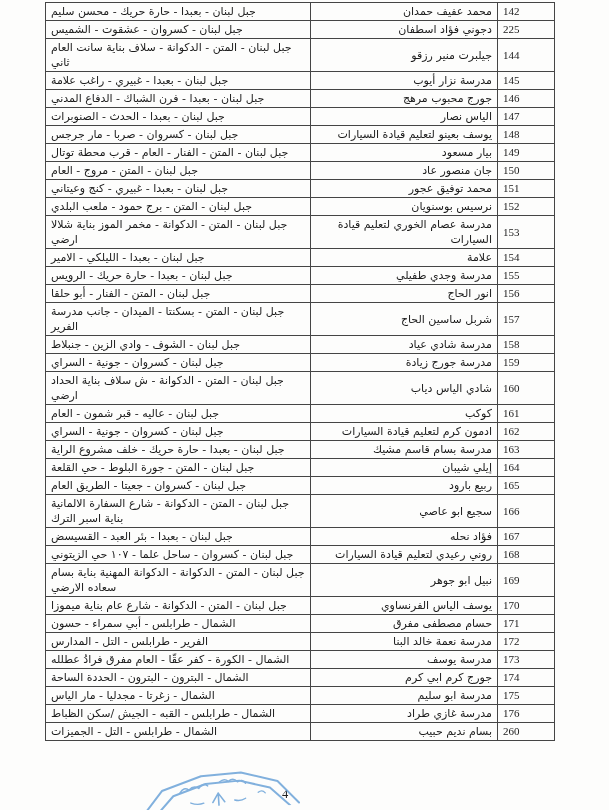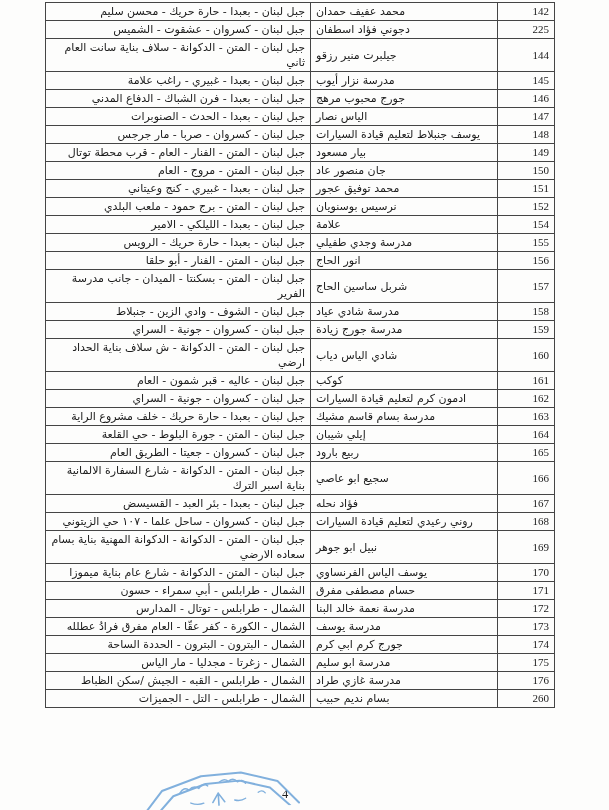--- a/index.html
+++ b/index.html
@@ -20,28 +20,28 @@
   table.roster td{
     border:1px solid #454545;
     color:#1b1b1b;
     font-size:11px;
     line-height:15px;
     padding:1px 5px;
     vertical-align:middle;
     overflow:hidden;
   }
   td.col-num{
-    text-align:right;
+    text-align:left;
     font-family:"Liberation Serif",serif;
     font-size:13px;
     color:#222;
     direction:ltr;
   }
-  td.col-name{text-align:left;}
-  td.col-addr{text-align:right;}
+  td.col-name{text-align:right;}
+  td.col-addr{text-align:left;}
   .page-number{
     position:absolute;
     top:787px;left:270px;
     width:30px;text-align:center;
     font-family:"Liberation Serif",serif;
     font-size:12.5px;color:#222;
   }
   .stamp{
     position:absolute;
     top:771px;left:140px;
@@ -92,21 +92,21 @@
         </tr>
 
         <tr>
           <td class="col-num">147</td>
           <td class="col-name">الياس نصار</td>
           <td class="col-addr">جبل لبنان - بعبدا - الحدث - الصنوبرات</td>
         </tr>
 
         <tr>
           <td class="col-num">148</td>
-          <td class="col-name">يوسف جنبلاط لتعليم قيادة السيارات</td>
+          <td class="col-name">يوسف بعينو لتعليم قيادة السيارات</td>
           <td class="col-addr">جبل لبنان - كسروان - صربا - مار جرجس</td>
         </tr>
 
         <tr>
           <td class="col-num">149</td>
           <td class="col-name">بيار مسعود</td>
           <td class="col-addr">جبل لبنان - المتن - الفنار - العام - قرب محطة توتال</td>
         </tr>
 
         <tr>
@@ -120,20 +120,25 @@
           <td class="col-name">محمد توفيق عجور</td>
           <td class="col-addr">جبل لبنان - بعبدا - غبيري - كنج وعيتاني</td>
         </tr>
 
         <tr>
           <td class="col-num">152</td>
           <td class="col-name">نرسيس بوسنويان</td>
           <td class="col-addr">جبل لبنان - المتن - برج حمود - ملعب البلدي</td>
         </tr>
 
+        <tr>
+          <td class="col-num">153</td>
+          <td class="col-name">مدرسة عصام الخوري لتعليم قيادة السيارات</td>
+          <td class="col-addr">جبل لبنان - المتن - الدكوانة - مخمر الموز بناية شلالا ارضي</td>
+        </tr>
 
         <tr>
           <td class="col-num">154</td>
           <td class="col-name">علامة</td>
           <td class="col-addr">جبل لبنان - بعبدا - الليلكي - الامير</td>
         </tr>
 
         <tr>
           <td class="col-num">155</td>
           <td class="col-name">مدرسة وجدي طفيلي</td>
@@ -232,21 +237,21 @@
 
         <tr>
           <td class="col-num">171</td>
           <td class="col-name">حسام مصطفى مفرق</td>
           <td class="col-addr">الشمال - طرابلس - أبي سمراء - حسون</td>
         </tr>
 
         <tr>
           <td class="col-num">172</td>
           <td class="col-name">مدرسة نعمة خالد البنا</td>
-          <td class="col-addr">الشمال - طرابلس - توتال - المدارس</td>
+          <td class="col-addr">الفرير - طرابلس - التل - المدارس</td>
         </tr>
 
         <tr>
           <td class="col-num">173</td>
           <td class="col-name">مدرسة يوسف</td>
           <td class="col-addr">الشمال - الكورة - كفر عقّا - العام مفرق فرادُ عطلله</td>
         </tr>
 
         <tr>
           <td class="col-num">174</td>

